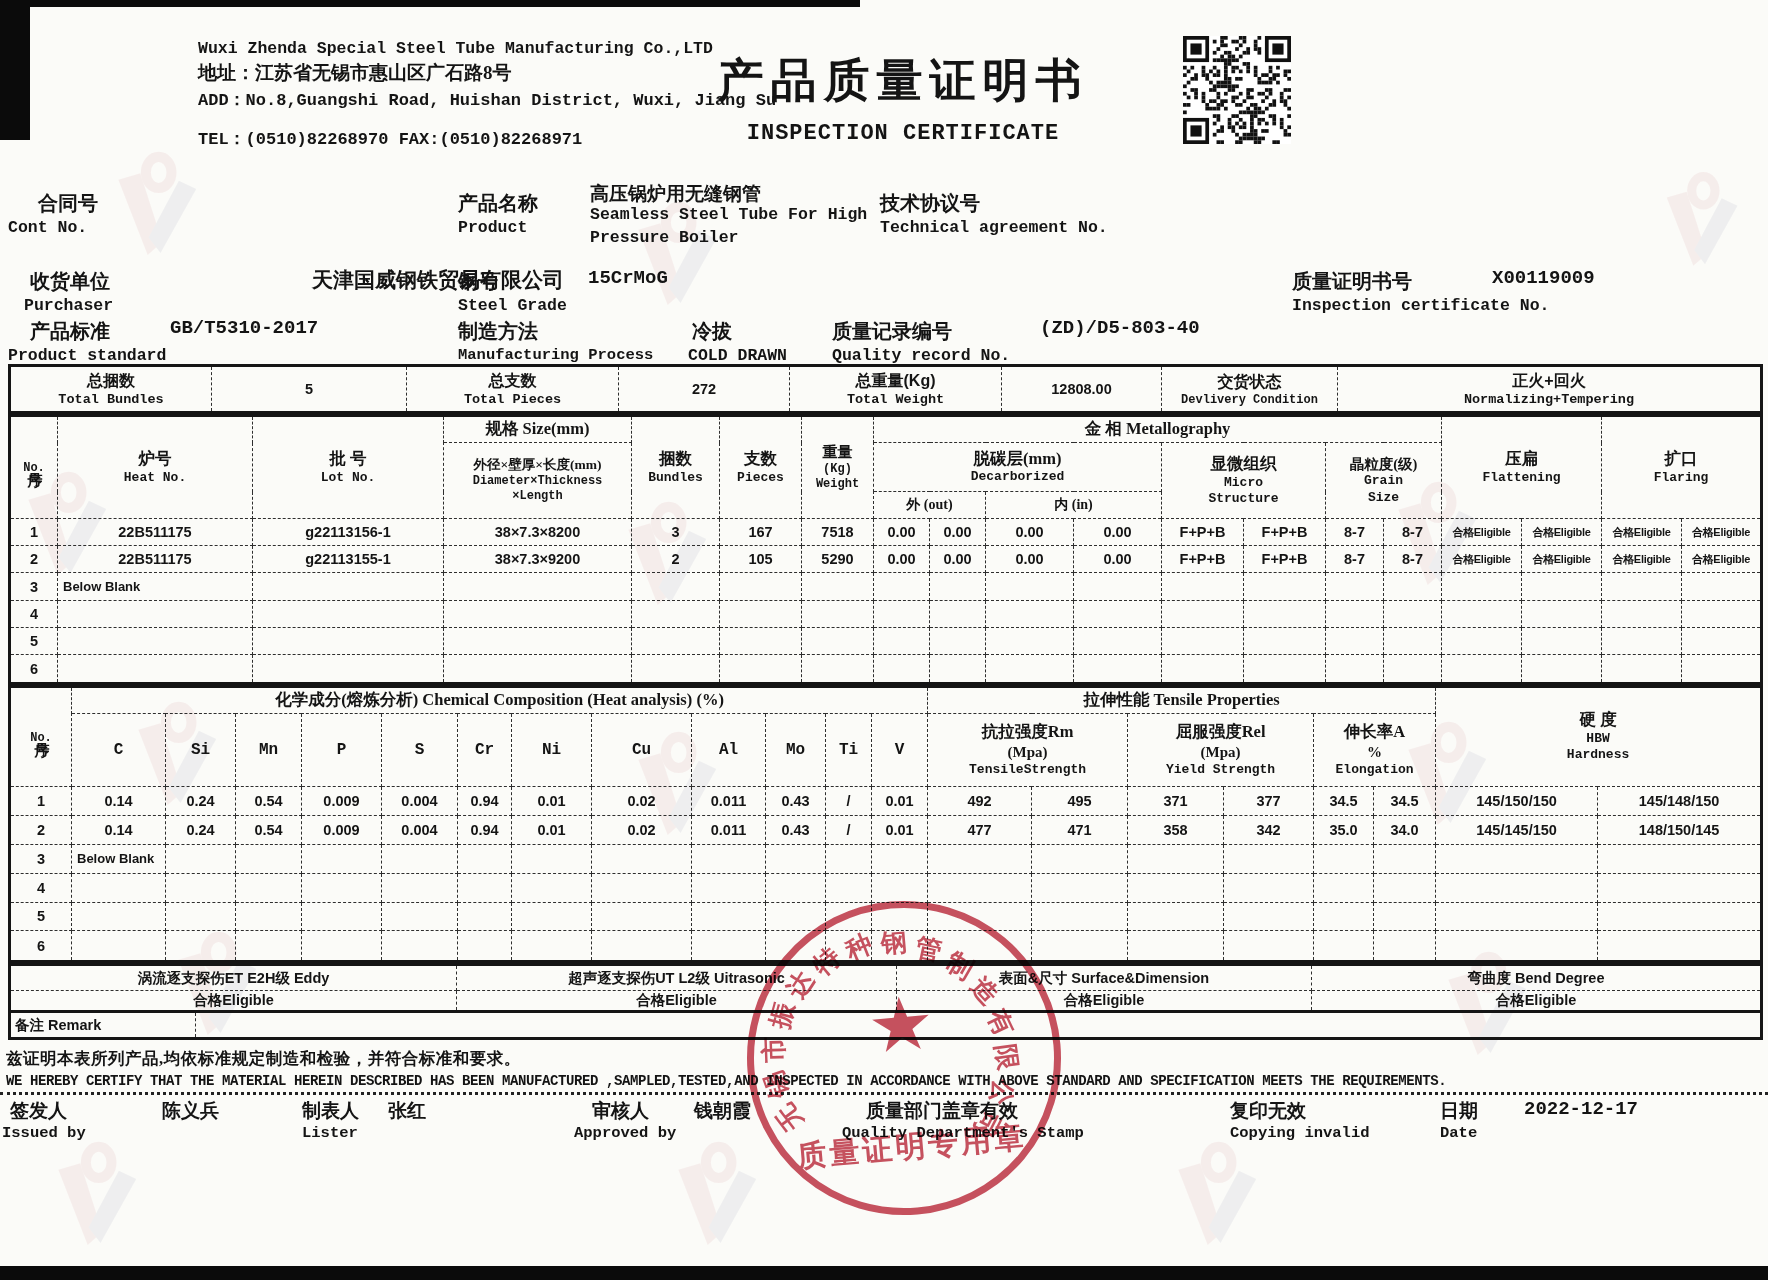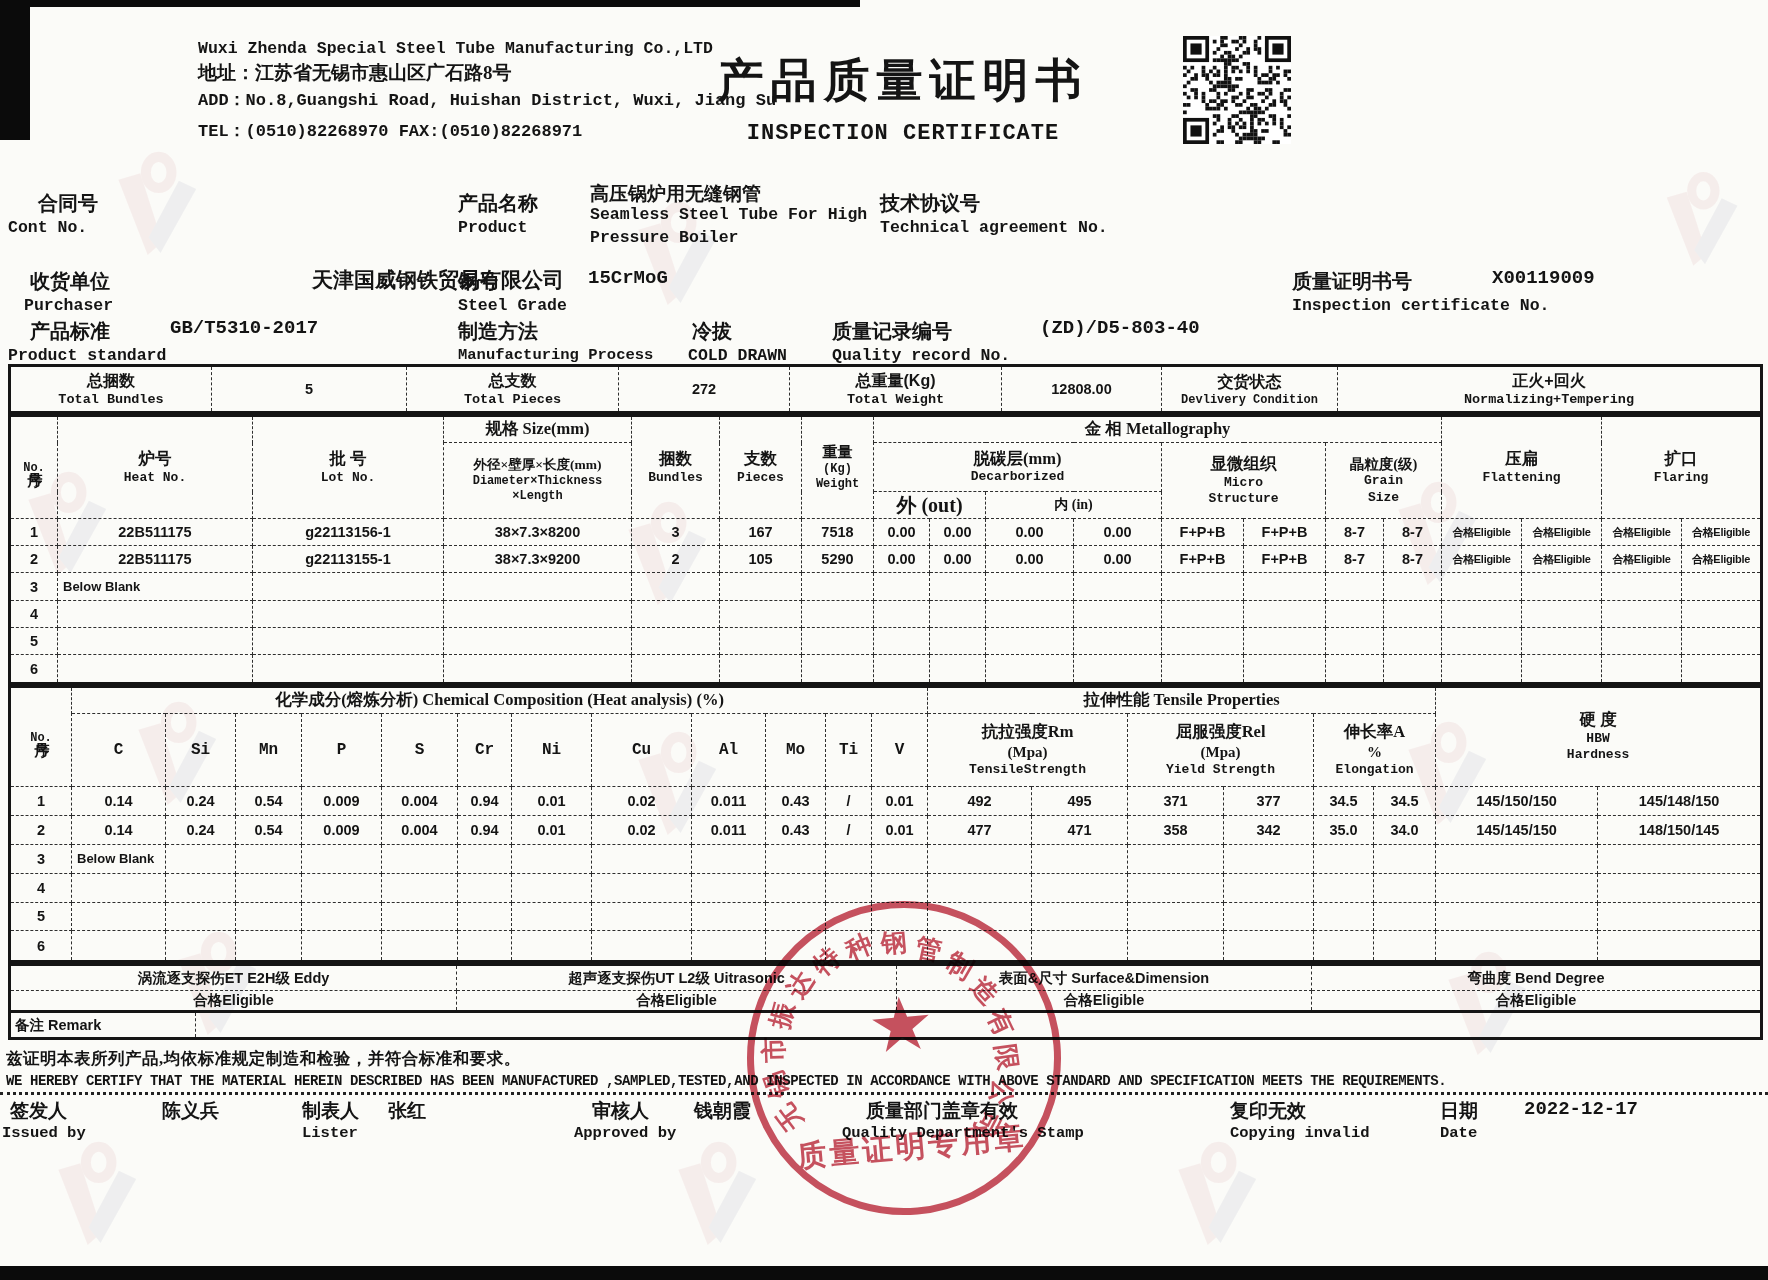--- a/index.html
+++ b/index.html
@@ -15,21 +15,21 @@
   
   .logo{position:absolute;left:50px;top:18px;width:152px;text-align:center}
   .logo-name{font-size:24px;font-weight:bold;letter-spacing:1px;margin-top:-4px}
   .logo-cn{font-size:20px;font-weight:bold;letter-spacing:2px}
   .logo-sub{font-family:"Liberation Sans",sans-serif;font-size:7.5px;font-weight:bold;letter-spacing:.5px}
   .company{position:absolute;left:198px;top:36px}
   .company-cn{font-size:30px;font-weight:bold;letter-spacing:1px}
   .company-en{font-family:"Liberation Mono","DejaVu Sans Mono",monospace;font-weight:bold;font-size:16.5px;margin-top:3px}
   .company-addr-cn{font-size:19px;font-weight:bold;margin-top:2px}
   .company-addr-en{font-family:"Liberation Mono","DejaVu Sans Mono",monospace;font-weight:bold;font-size:17px;margin-top:2px}
-  .company-tel{font-family:"Liberation Mono","DejaVu Sans Mono",monospace;font-weight:bold;font-size:17px;margin-top:8px}
+  .company-tel{font-family:"Liberation Mono","DejaVu Sans Mono",monospace;font-weight:bold;font-size:17px;margin-top:16px}
   .doc-title{position:absolute;left:688px;top:50px;width:430px;text-align:center}
   .doc-title-cn{font-size:46px;font-weight:bold;letter-spacing:7px}
   .doc-title-en{font-family:"Liberation Mono","DejaVu Sans Mono",monospace;font-weight:bold;font-size:22px;letter-spacing:1px;margin-top:9px}
   .qr{position:absolute;left:1183px;top:36px}
   .ts{position:absolute;left:1592px;top:56px;width:134px;text-align:center}
   .ts-circle{width:64px;height:64px;margin:0 auto;border:5px solid #111;border-radius:50%;font-family:"Liberation Sans",sans-serif;font-weight:bold;font-size:30px;line-height:54px;letter-spacing:0}
   .ts-code{font-family:"Liberation Sans",sans-serif;font-weight:bold;font-size:13.5px;margin-top:6px}
 
   
   .sec{position:absolute;left:8px;width:1752px}
@@ -570,21 +570,21 @@
               <div class="hen">Structure</div>
             </th>
           <th colspan="2" rowspan="2">
               <div class="hcn" style="font-size:14.5px">晶粒度(级)</div>
               <div class="hen">Grain</div>
               <div class="hen">Size</div>
             </th>
         </tr>
         <tr style="height:27px">
           <th colspan="2">
-              <div class="hcn" style="font-size:20px">外 (out)</div>
+              <div class="hcn" style="font-size:14px">外 (out)</div>
             </th>
           <th colspan="2">
               <div class="hcn" style="font-size:14px">内 (in)</div>
             </th>
         </tr>
       </thead>
       <tbody>
           <tr>
             <td>1</td>
             <td>22B511175</td>

